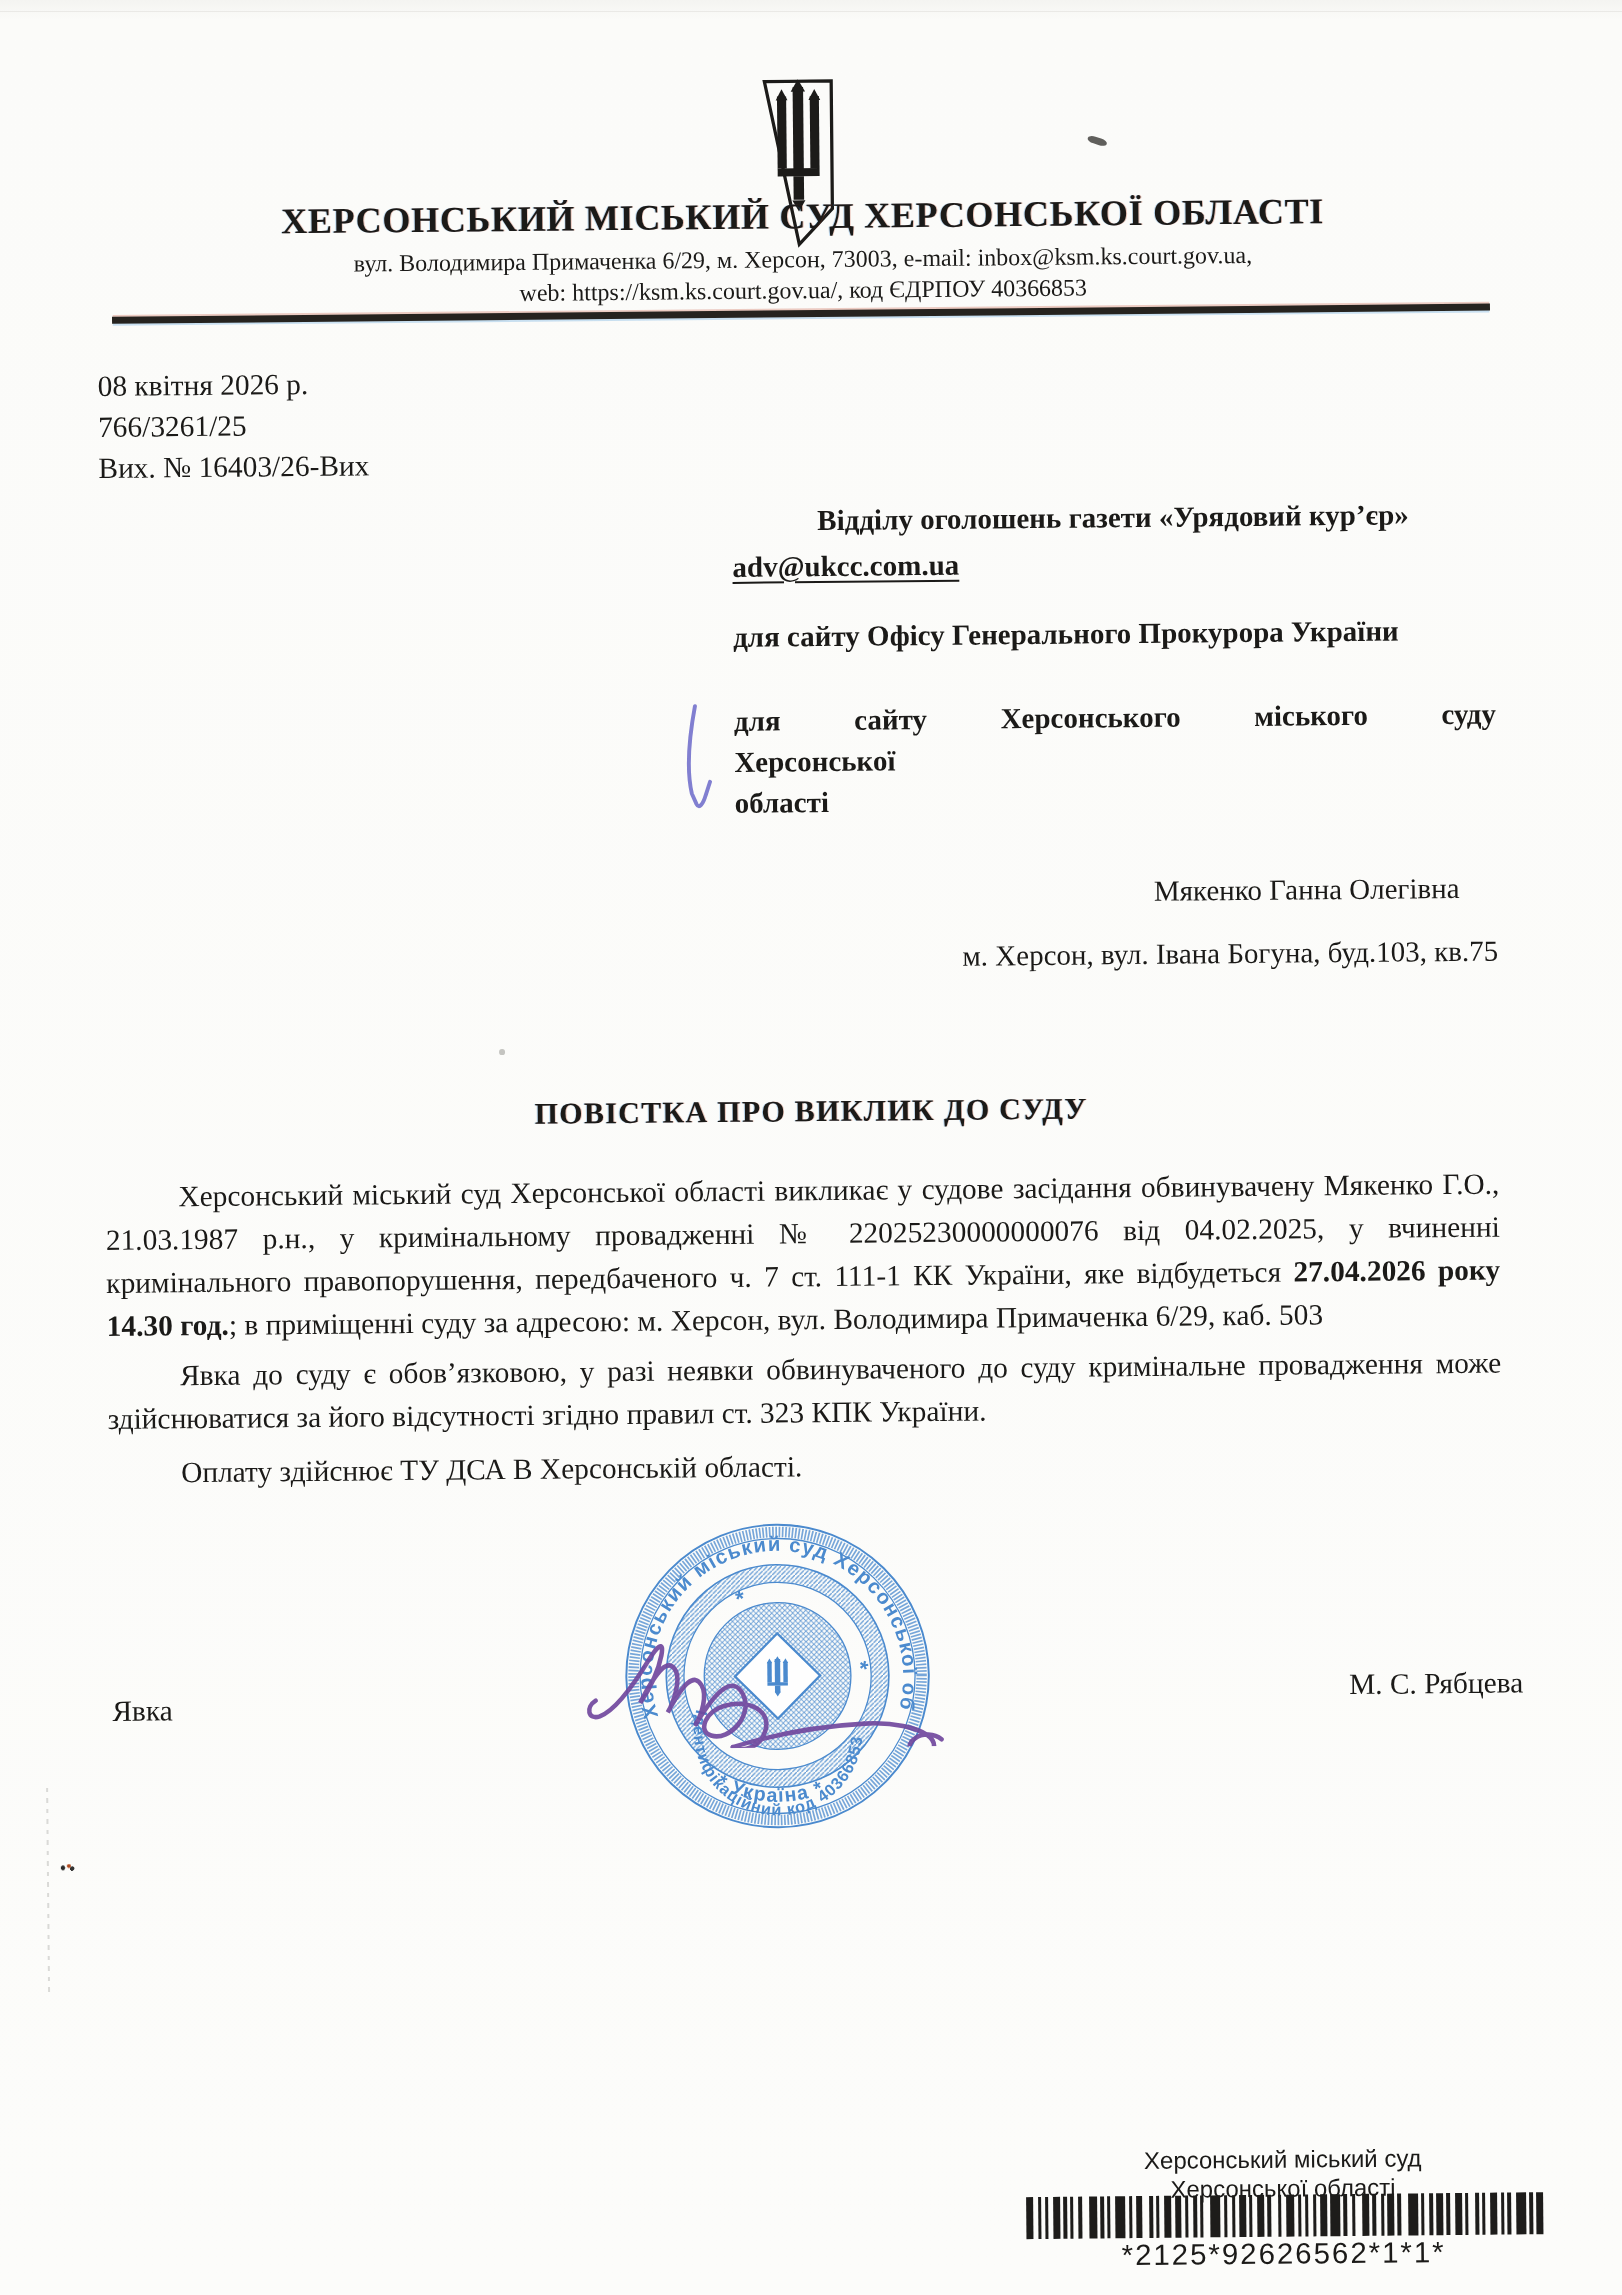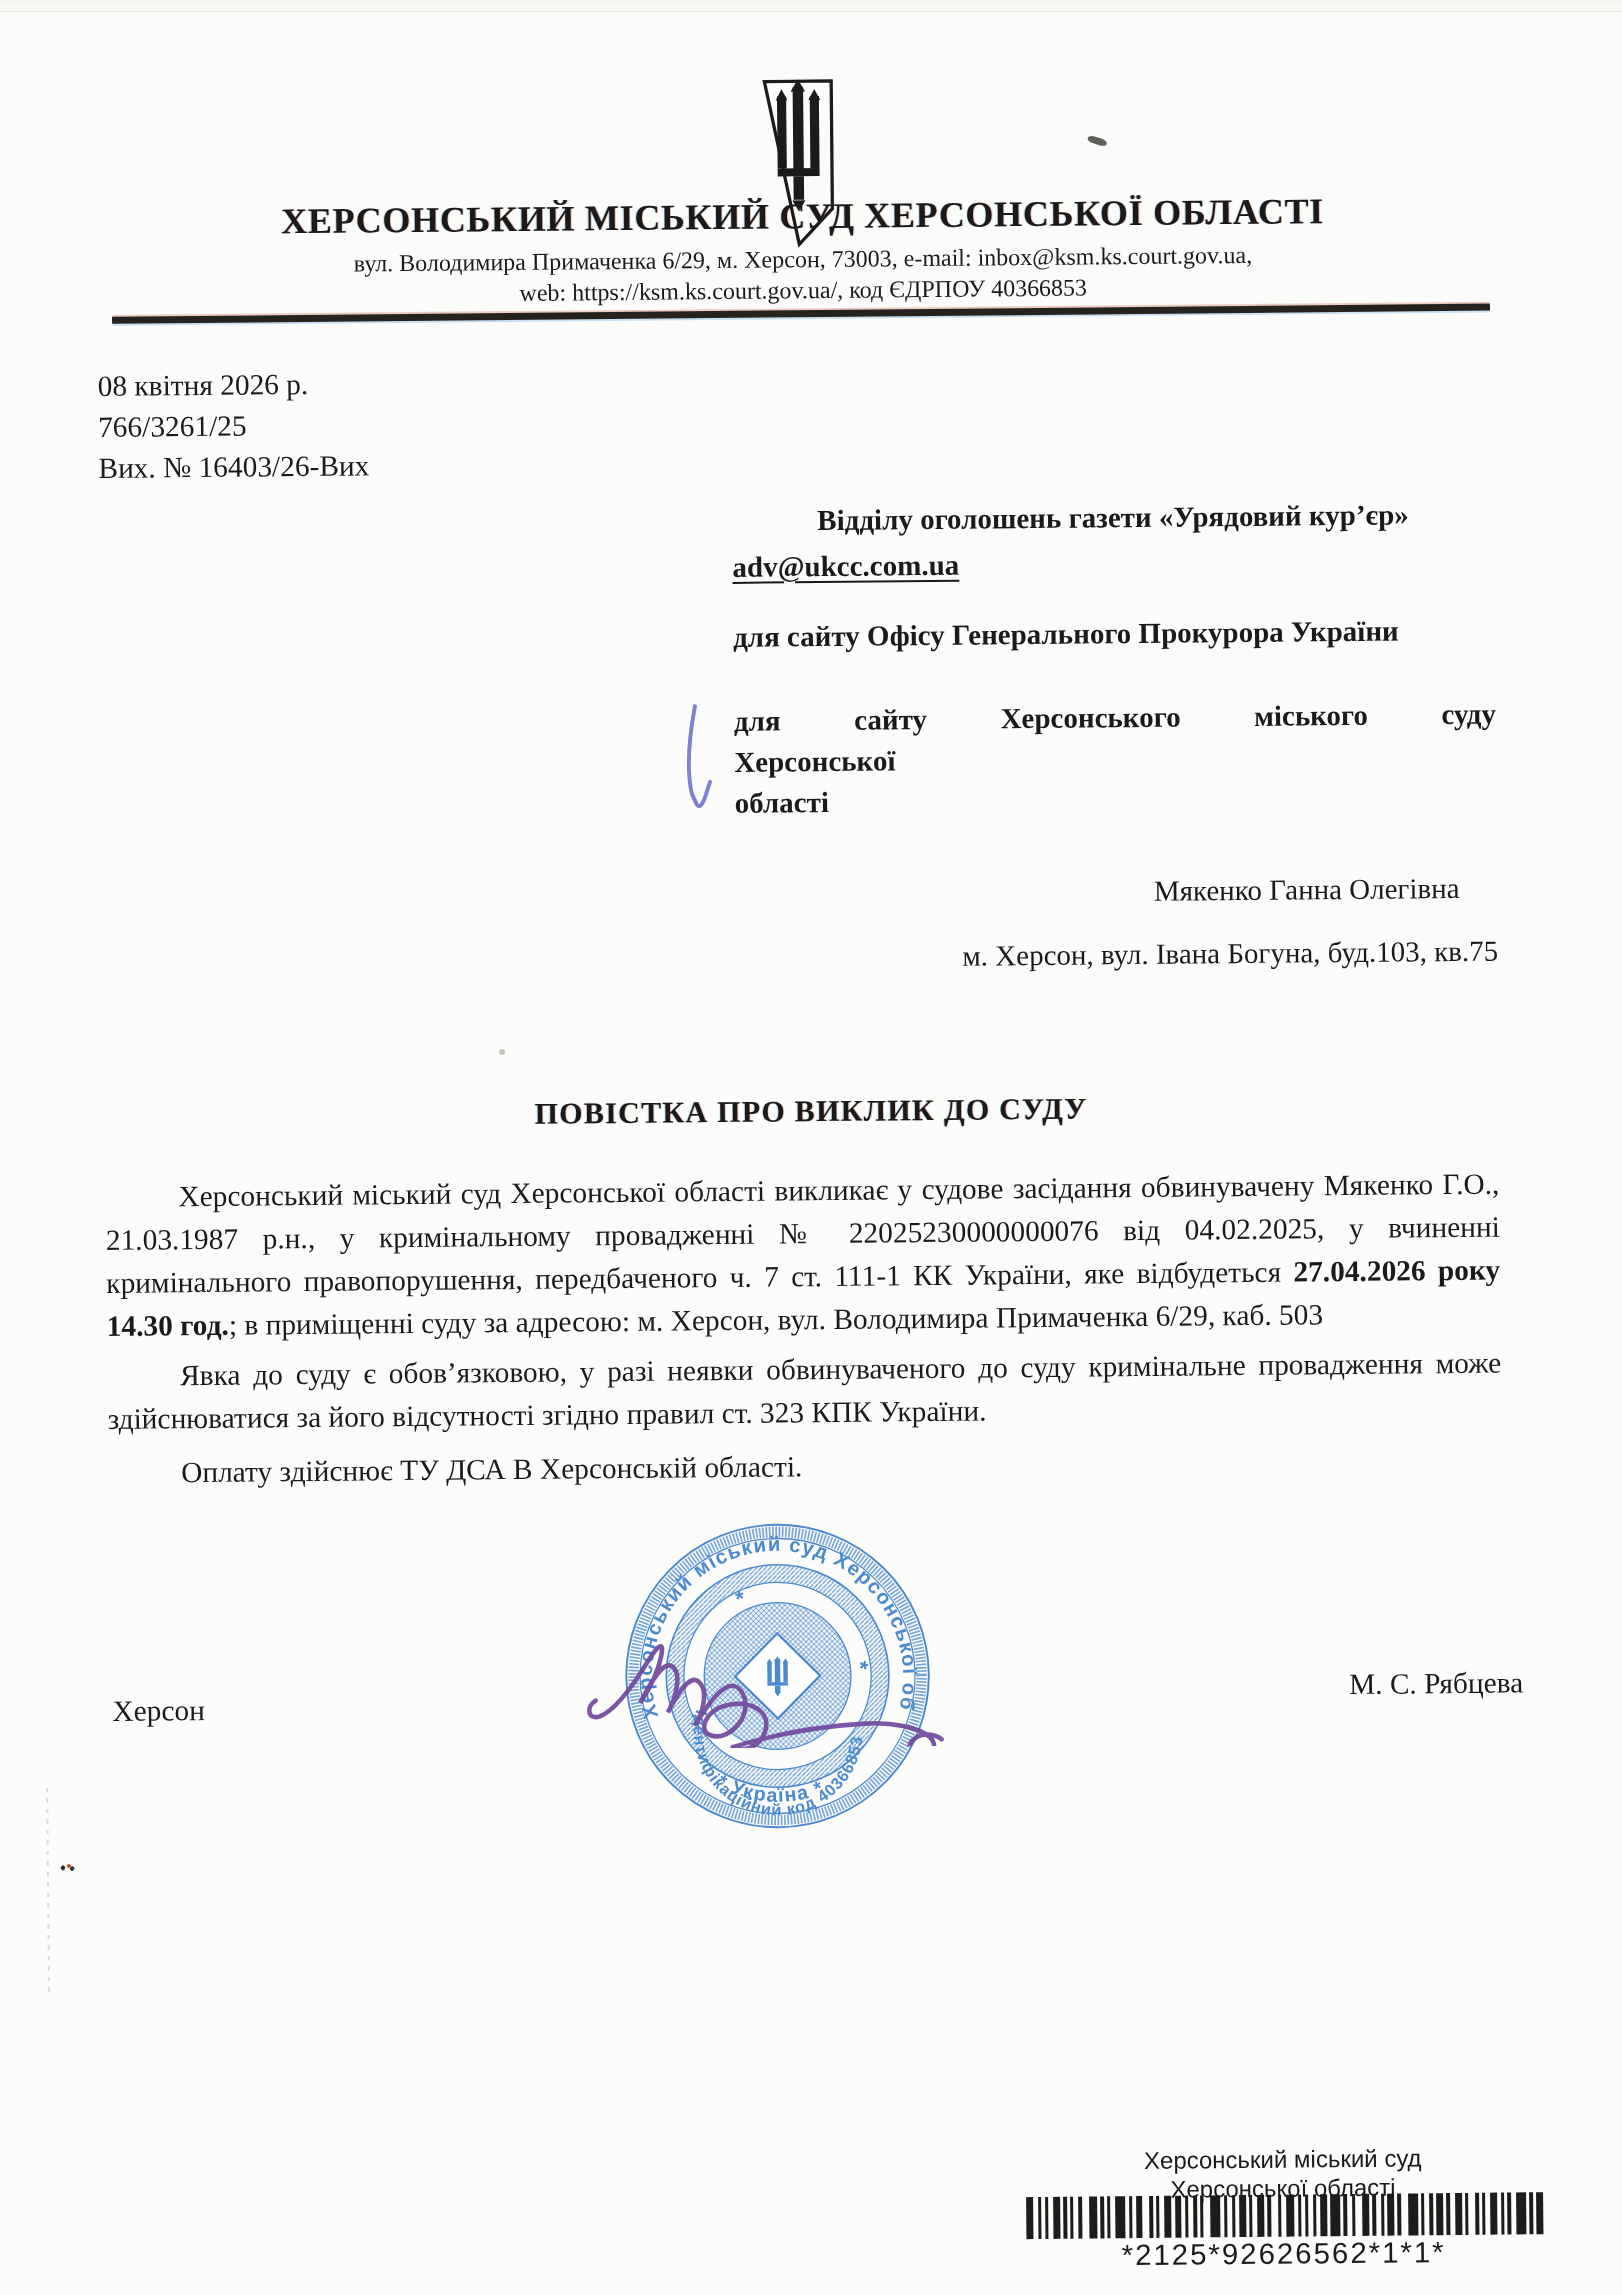--- a/index.html
+++ b/index.html
@@ -113,21 +113,21 @@
     <div class="abs recip addr2">м. Херсон, вул. Івана Богуна, буд.103, кв.75</div>
 
     <div class="abs center title chroma">ПОВІСТКА ПРО ВИКЛИК ДО СУДУ</div>
 
     <div class="abs bodytext">
       <p><span>Херсонський міський суд Херсонської області викликає у судове засідання обвинувачену Мякенко Г.О., 21.03.1987 р.н., у кримінальному провадженні № 22025230000000076 від 04.02.2025, у вчиненні кримінального правопорушення, передбаченого ч. 7 ст. 111-1 КК України, яке відбудеться </span><b>27.04.2026 року 14.30 год.</b><span>; в приміщенні суду за адресою: м. Херсон, вул. Володимира Примаченка 6/29, каб. 503</span></p>
       <p class="p2">Явка до суду є обов’язковою, у разі неявки обвинуваченого до суду кримінальне провадження може здійснюватися за його відсутності  згідно правил ст. 323 КПК України.</p>
       <p class="p3">Оплату здійснює  ТУ ДСА В Херсонській області.</p>
     </div>
 
-    <div class="abs judge-label">Херсон</div>
+    <div class="abs judge-label">Явка</div>
     <div class="abs judge-name">М. С. Рябцева</div>
 
     <svg class="abs stamp" viewBox="-236 -236 472 472">
       <defs>
         <pattern id="mesh" width="8" height="8" patternUnits="userSpaceOnUse">
           <path d="M0,8 L8,0 M0,0 L8,8" stroke="#3e82cb" stroke-width="1.4" opacity=".8"></path>
         </pattern>
         <pattern id="diag" width="7" height="7" patternUnits="userSpaceOnUse">
           <path d="M0,7 L7,0" stroke="#3e82cb" stroke-width="2" opacity=".85"></path>
         </pattern>

